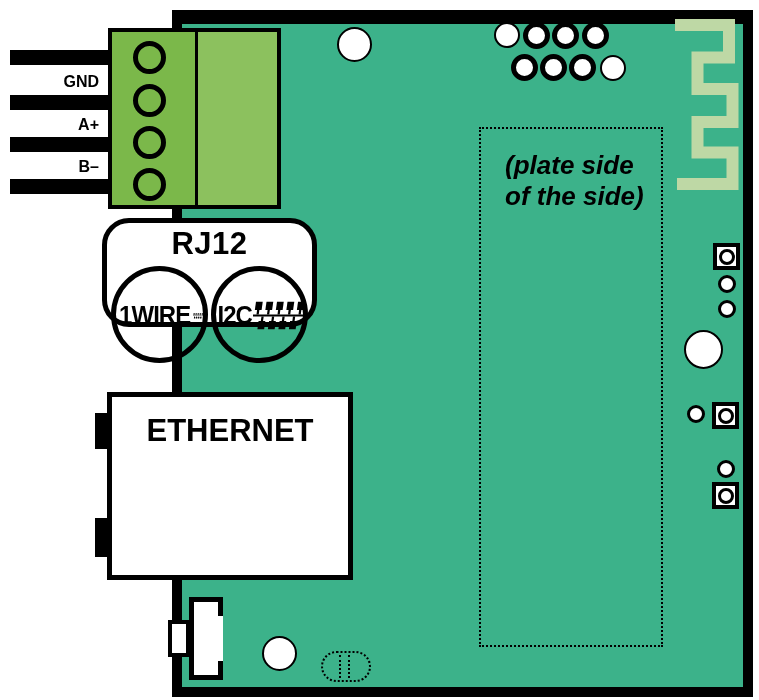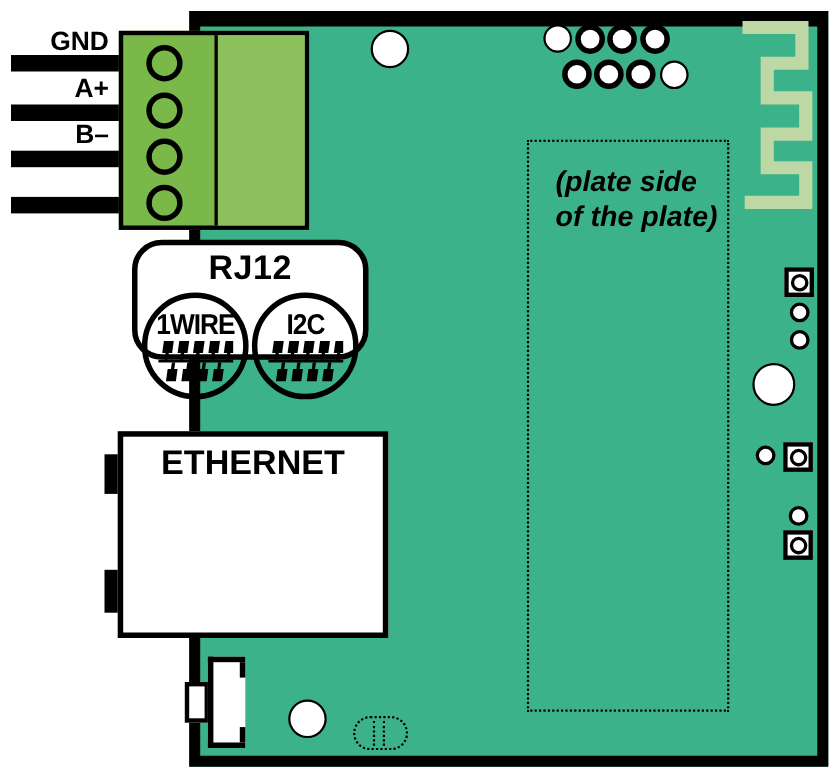--- a/index.html
+++ b/index.html
@@ -37,37 +37,37 @@
     background: var(--terminal-block, #7BB84A); border: 4px solid var(--outline,#000);
   }
   .tblock .plug { position: absolute; left: 86px; top: 0; right: 0; bottom: 0; background: var(--terminal-block-light, #8CC15E); }
   .tblock .divider { position: absolute; left: 83px; top: 0; bottom: 0; width: 3px; background: var(--outline,#000); }
   .tblock .screw { position: absolute; left: 21px; width: 33px; height: 33px; border-radius: 50%; border: 5px solid var(--outline,#000); }
 
   
   .wire { position: absolute; left: 10px; width: 102px; height: 15px; background: var(--outline,#000); }
   .wire-label {
     position: absolute; left: 0; width: 99px; text-align: right;
-    font-size: 24px; font-weight: bold; color: #000; line-height: 22px; white-space: nowrap;
+    font-size: 16px; font-weight: bold; color: #000; line-height: 22px; white-space: nowrap; margin-top: 44px;
   }
 
   
   .wbox { position: absolute; background: var(--component-fill,#fff); border: 5px solid var(--outline,#000); }
-  .rj12 { left: 120px; top: 218px; width: 215px; height: 109px; border-radius: 27px; }
+  .rj12 { left: 102px; top: 218px; width: 215px; height: 109px; border-radius: 27px; }
   .rj12-title { text-align: center; font-size: 31px; font-weight: bold; margin-top: 3px; letter-spacing: 0.5px; }
   .port {
     position: absolute; top: 43px; width: 97px; height: 97px; border-radius: 50%;
     border: 5px solid var(--outline,#000);
-    display: flex; flex-direction: column; align-items: center; justify-content: center;
+    display: flex; align-items: center; justify-content: center;
   }
   .port-label { font-size: 26px; font-weight: bold; letter-spacing: -1px; transform: scaleX(0.92); line-height: 26px; }
   .pinicon { margin-top: 2px; }
   .pinicon rect { fill: var(--outline,#000); }
 
-  .eth { left: 107px; top: 392px; width: 246px; height: 188px; }
+  .eth { left: 107px; top: 392px; width: 246px; height: 188px; padding-top: 10px; }
   .eth-line { text-align: center; font-size: 31px; font-weight: bold; line-height: 48px; white-space: nowrap; }
   .eth-tab { position: absolute; background: var(--outline,#000); width: 14px; }
 
   
   .btn-actuator { position: absolute; left: 168px; top: 620px; width: 22px; height: 37px; background: var(--component-fill,#fff); border: 4px solid var(--outline,#000); }
   .btn-body { position: absolute; left: 189px; top: 597px; width: 34px; height: 83px; background: var(--component-fill,#fff); border: 5px solid var(--outline,#000); border-right: none; }
   .btn-body::before { content: ""; position: absolute; right: 0; top: 0; width: 5px; height: 14px; background: var(--outline,#000); }
   .btn-body::after { content: ""; position: absolute; right: 0; bottom: 0; width: 5px; height: 14px; background: var(--outline,#000); }
 
   
@@ -87,21 +87,21 @@
   <div class="board"></div>
 
   <svg class="antenna" width="90" height="190" viewBox="665 12 90 190">
     <path d="M675 25 H729 V57.5 H697.5 V89 H732.5 V122 H697.5 V152.5 H732.5 V184 H677"></path>
   </svg>
 
   <div class="modbus-area">
     <div class="modbus-text">
       <div class="modbus-note">
         <div>(plate side</div>
-        <div>of the plate)</div>
+        <div>of the side)</div>
       </div>
     </div>
   </div>
 
   <div class="hole" style="left:337px; top:27px; width:35px; height:35px;"></div>
 
   <div class="hole thin26 abs" style="left:494px; top:22px; width:26px; height:26px;"></div>
   <div class="ring" style="left:523px; top:22px;"></div>
   <div class="ring" style="left:552px; top:22px;"></div>
   <div class="ring" style="left:582px; top:22px;"></div>

